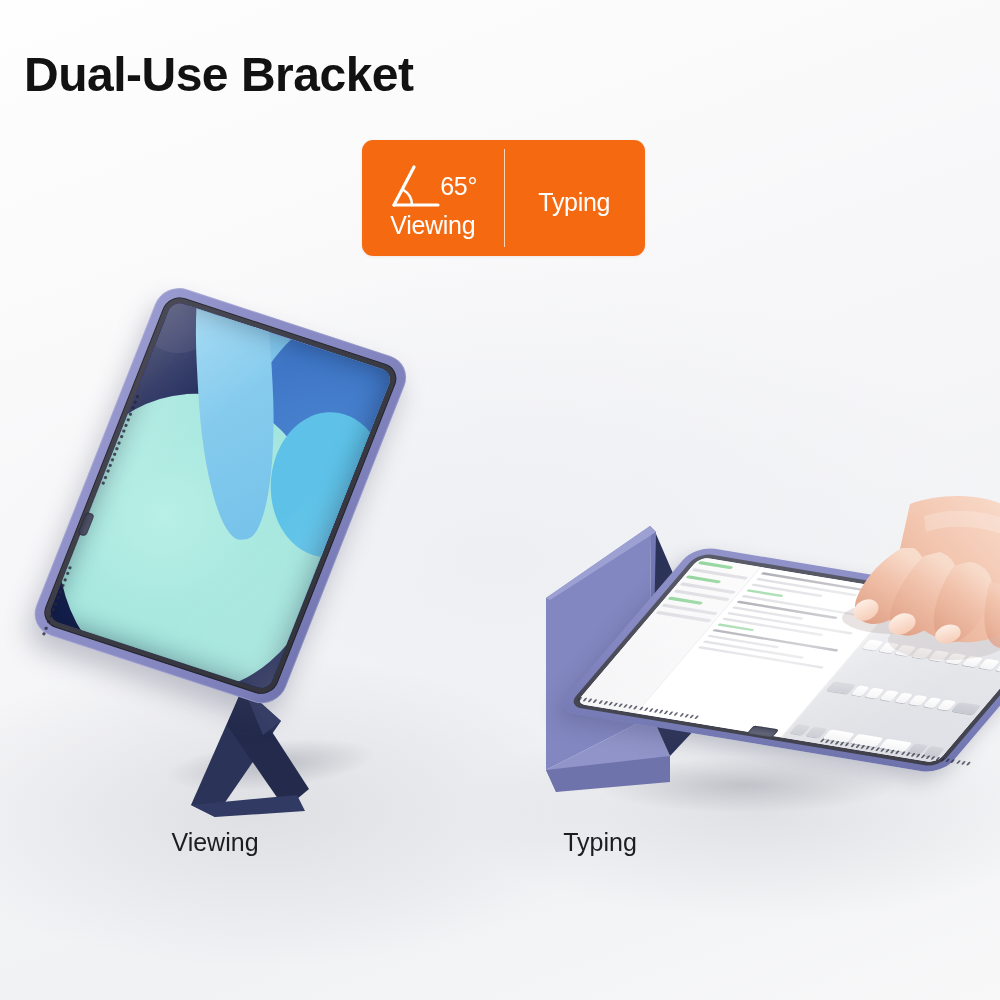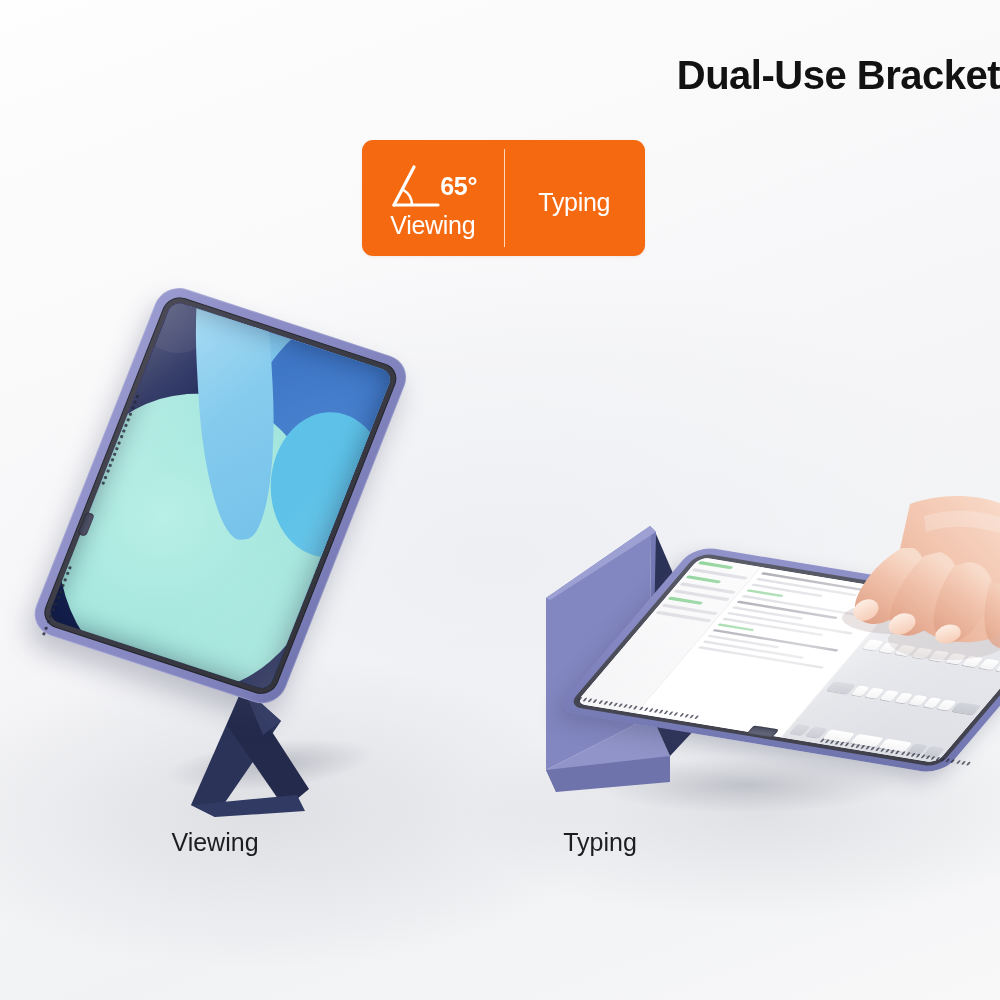--- a/index.html
+++ b/index.html
@@ -15,24 +15,25 @@
     background:
       radial-gradient(ellipse 520px 230px at 255px 812px, rgba(120,124,140,.17), rgba(120,124,140,0) 68%),
       radial-gradient(ellipse 430px 150px at 760px 815px, rgba(120,124,140,.15), rgba(120,124,140,0) 70%),
       radial-gradient(ellipse 700px 420px at 500px 560px, rgba(236,238,242,.85), rgba(236,238,242,0) 72%),
       linear-gradient(160deg,#fefefe 0%,#f6f6f8 48%,#f1f2f4 76%,#f8f8f9 100%);
   }
 
   
   #title{
     position:absolute;left:0;right:0;top:44px;
-    text-align:right;
-    font-size:40px;line-height:62px;
+    text-align:left;
+    font-size:48px;line-height:62px;
     font-weight:700;letter-spacing:-0.5px;
     color:#121212;
+    padding-left:24px;
     -webkit-font-smoothing:antialiased;
   }
 
   
   #badge{
     position:absolute;left:362px;top:140px;
     width:283px;height:116px;
     background:#f56a11;
     border-radius:11px;
     display:flex;align-items:stretch;
@@ -49,21 +50,21 @@
     position:absolute;left:50%;top:9px;bottom:9px;
     width:1px;background:rgba(255,255,255,.72);
   }
   .badge-icon-row{
     display:flex;align-items:flex-end;justify-content:center;
     height:46px;width:100%;
   }
   .angle-svg{display:block;}
   .deg-text{
     color:#ffffff;font-size:25px;line-height:25px;
-    font-weight:700;margin-left:-2px;margin-bottom:9px;
+    font-weight:400;margin-left:-2px;margin-bottom:9px;
     letter-spacing:-.2px;
   }
   .badge-caption{
     color:#ffffff;font-size:25px;line-height:27px;
     font-weight:400;margin-top:4px;letter-spacing:-.3px;
   }
 
   
   .scene{position:absolute;}
 

